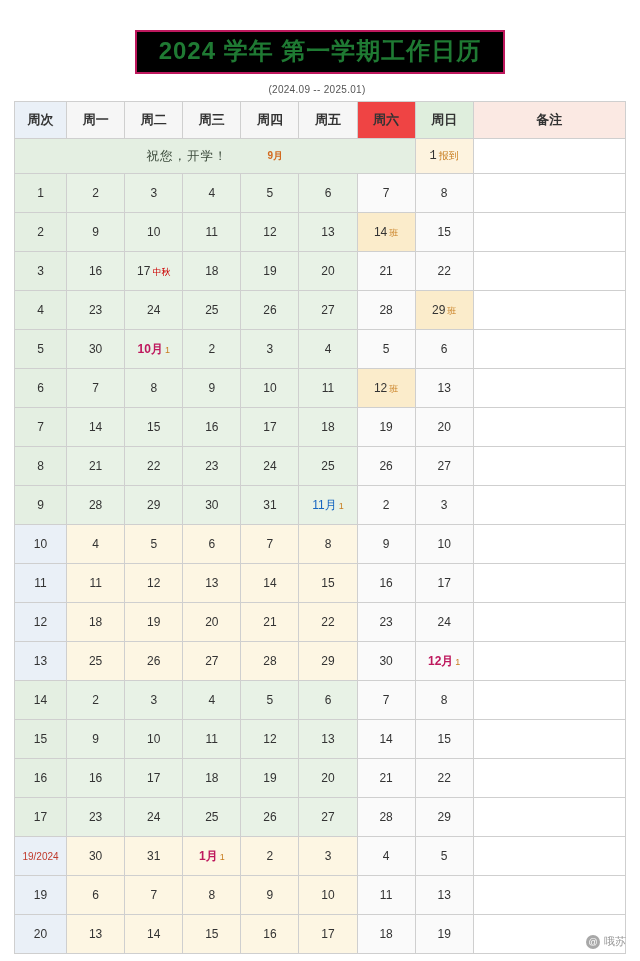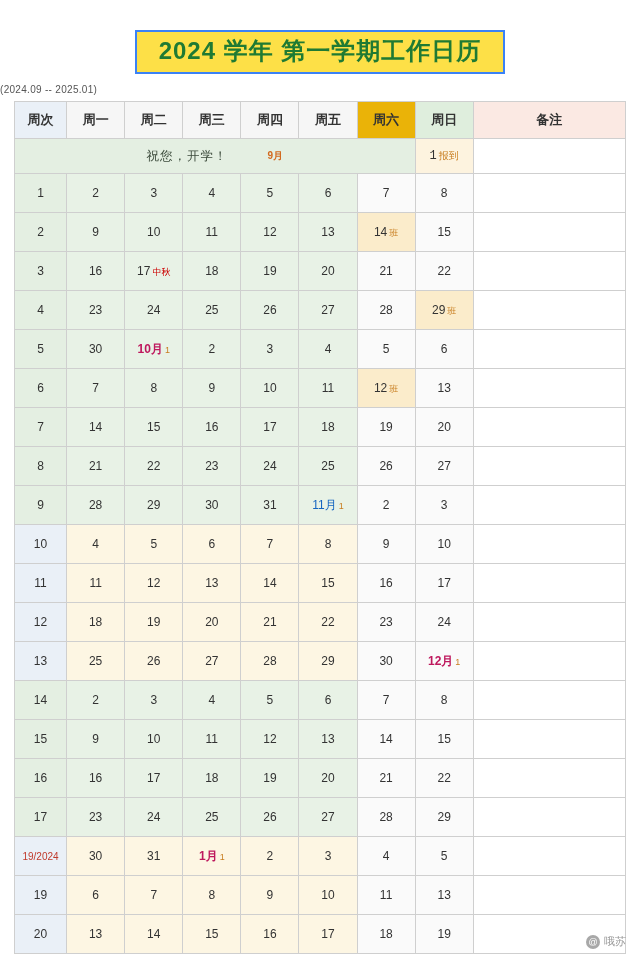--- a/index.html
+++ b/index.html
@@ -18,34 +18,34 @@
     overflow: hidden;
   }
 
   
   .title-wrap {
     text-align: center;
     padding-top: 30px;
   }
   .title-box {
     display: inline-block;
-    border: 2px solid #3b82f6;
+    border: 2px solid #be185d;
     padding: 6px 22px 8px 22px;
-    background: #fde047;
+    background: #000000;
   }
   .title-text {
     font-size: 24px;
     font-weight: bold;
     color: #1f7a33;
     letter-spacing: 1px;
     line-height: 1.1;
     white-space: nowrap;
   }
   .subtitle {
-    text-align: left;
+    text-align: center;
     font-size: 10px;
     color: #555555;
     padding: 10px 6px 6px 0;
     letter-spacing: 0.3px;
   }
 
   
   .cal-wrap {
     padding: 0 14px;
   }
@@ -71,21 +71,21 @@
 
   
   tr.hdr th {
     height: 36px;
     font-size: 13px;
     font-weight: bold;
     color: #333;
   }
   th.h-week { background: #eaf0f7; }
   th.h-d1, th.h-d2, th.h-d3, th.h-d4, th.h-d5 { background: #f6f6f6; }
-  th.h-sat { background: #eab308; }
+  th.h-sat { background: #ef4444; }
   th.h-sun { background: #dfeedd; }
   th.h-note { background: #fbe9e3; }
 
   
   tr.banner td { height: 34px; }
   td.banner-left {
     background: #e4efe2;
     color: #333;
     font-size: 12px;
   }

